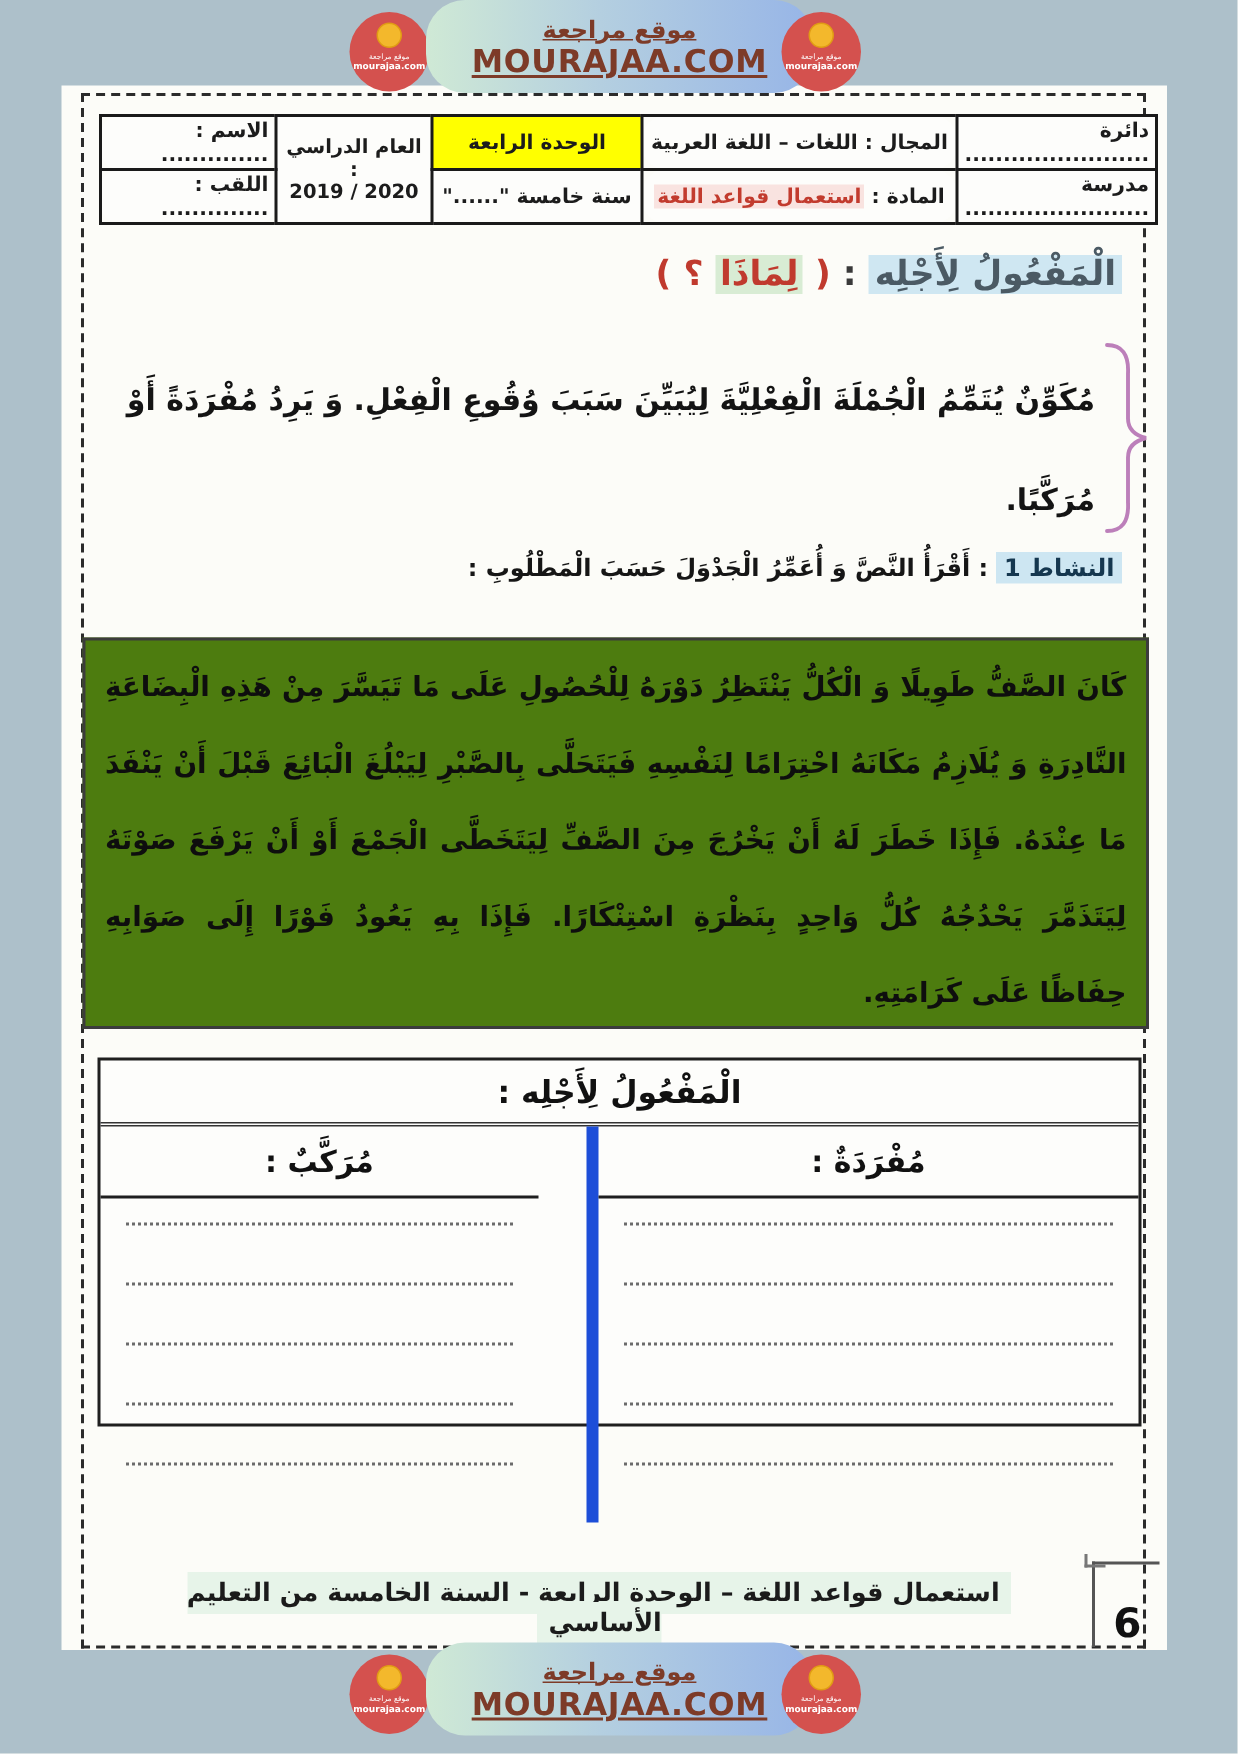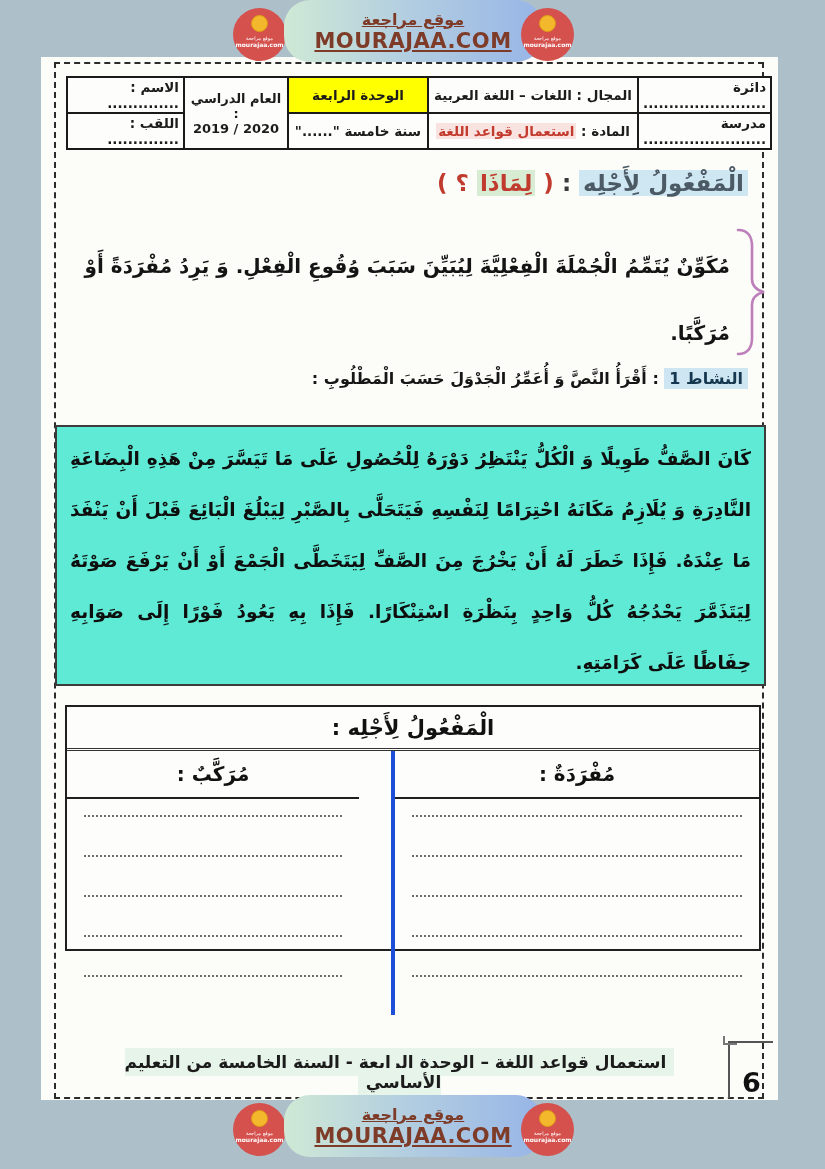--- a/index.html
+++ b/index.html
@@ -60,33 +60,33 @@
                 font-size:20px; font-weight:bold; color:#141414; line-height:67px; }
   .brace { position:absolute; top:170px; right:10px; width:34px; height:130px; }
 
   
   .activity { position:absolute; top:312px; right:30px; direction:rtl; text-align:left;
               font-size:16px; font-weight:bold; color:#161616;margin-left:17px; }
   .a-badge { background:#cde6f2; color:#15374f; padding:1px 5px; }
 
   
   .rbox { position:absolute; left:14px; top:368px; width:711px; height:261px;
-          background:#5eead4; border:2px solid #3c3c3c; direction:rtl; padding:6px 13px 0 13px; }
+          background:#4d7c0f; border:2px solid #3c3c3c; direction:rtl; padding:6px 13px 0 13px; }
   .rline { height:51px; line-height:51px; font-size:18.5px; font-weight:bold; color:#0e0e0e;
            text-align:justify; text-align-last:justify; white-space:nowrap; overflow:hidden; }
   .rline.last { text-align-last:right; }
 
   
   .atable { position:absolute; left:24px; top:648px; width:696px; height:246px;
             border:2px solid #1f1f1f; direction:rtl; background:#fdfdfb; display:flex; flex-direction:column; }
   .at-title { height:44px; line-height:42px; text-align:center; font-size:21px; font-weight:bold;
               color:#111; border-bottom:3px double #333; }
   .at-cols { flex:1; display:flex; }
   .at-col { display:flex; flex-direction:column; }
-  .at-col.singular { width:368px; border-left:4px solid #1d4ed8;margin-left:32px; }
+  .at-col.singular { width:368px; border-left:8px solid #1d4ed8;margin-left:32px; }
   .at-col.compound { flex:1; }
   .at-colhead { height:48px; line-height:46px; text-align:center; font-size:20px; font-weight:bold;
                 color:#111; border-bottom:2px solid #1f1f1f; }
   .at-body { flex:1; padding-top:16px; }
   .dotline { height:2px; border-bottom:2px dotted #6b6b6b; margin:0 17px 38px 17px; }
 
   
   .footer-line { position:absolute; top:995px; left:40px; right:60px; text-align:center; direction:rtl; }
   .footer-hl { background:#e7f4e9; color:#1b1b1b; font-size:17px; font-weight:bold; padding:4px 8px; }
   .page-num-box { position:absolute; left:687px; top:984px; width:45px; height:57px;

